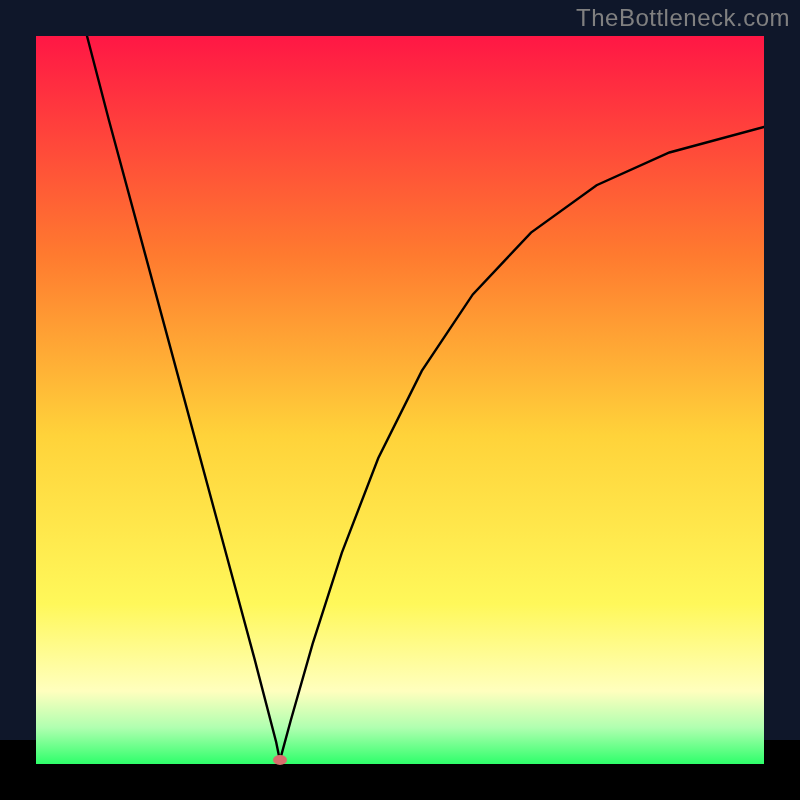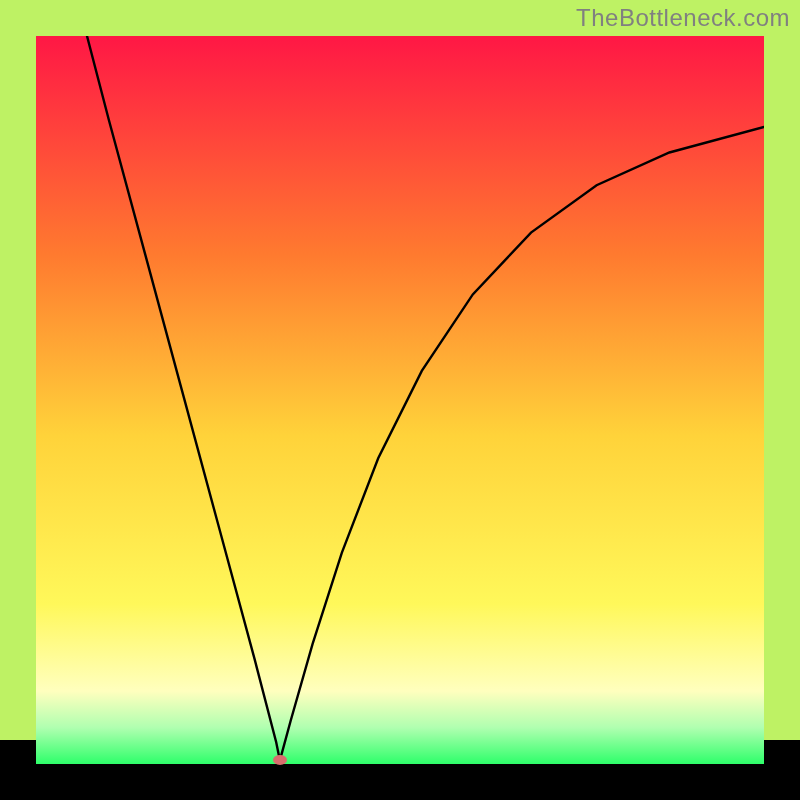--- a/index.html
+++ b/index.html
@@ -8,21 +8,21 @@
     background: #000;
     width: 800px;
     height: 800px;
     overflow: hidden;
     font-family: Arial, Helvetica, sans-serif;
   }
   .frame {
     position: relative;
     width: 800px;
     height: 740px;
-    background: #bef264;
+    background: #0f172a;
   }
   .watermark {
     position: absolute;
     top: 4px;
     right: 10px;
     color: #808080;
     font-size: 24px;
     letter-spacing: 0.5px;
     z-index: 3;
   }

